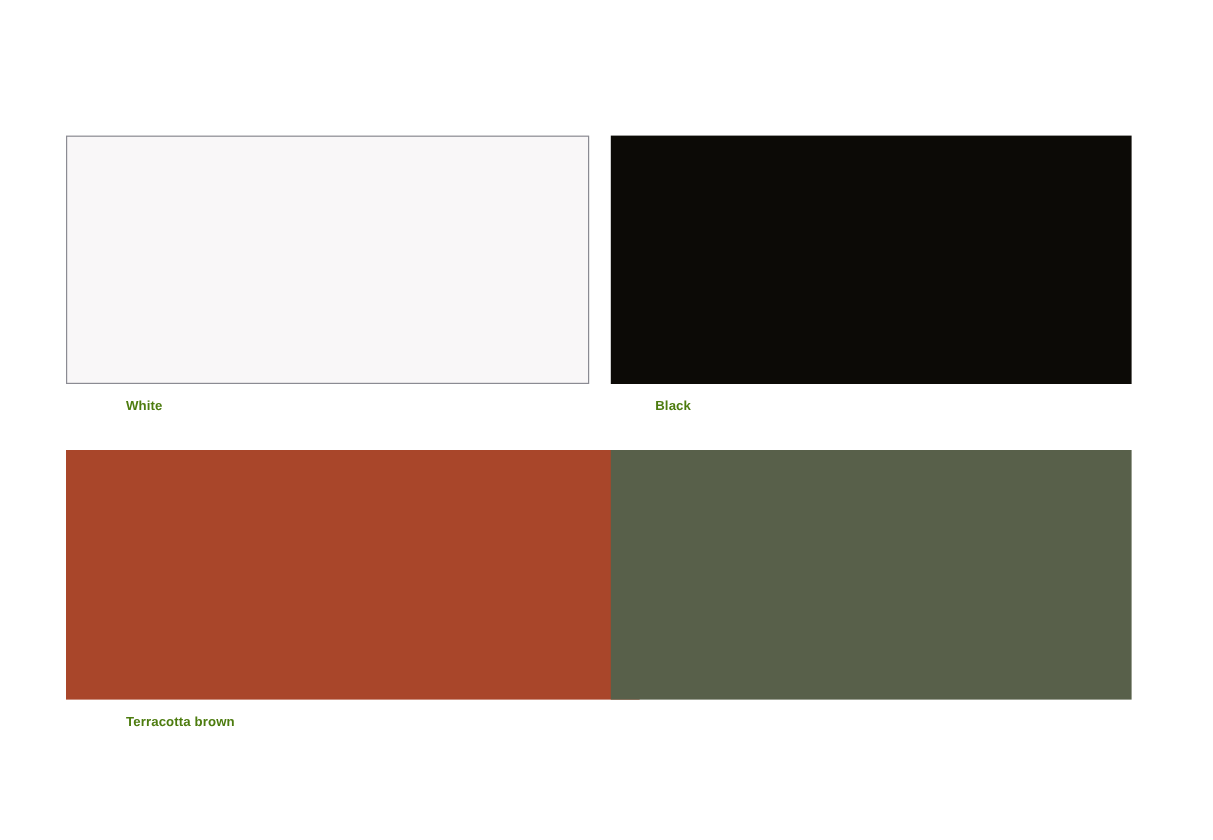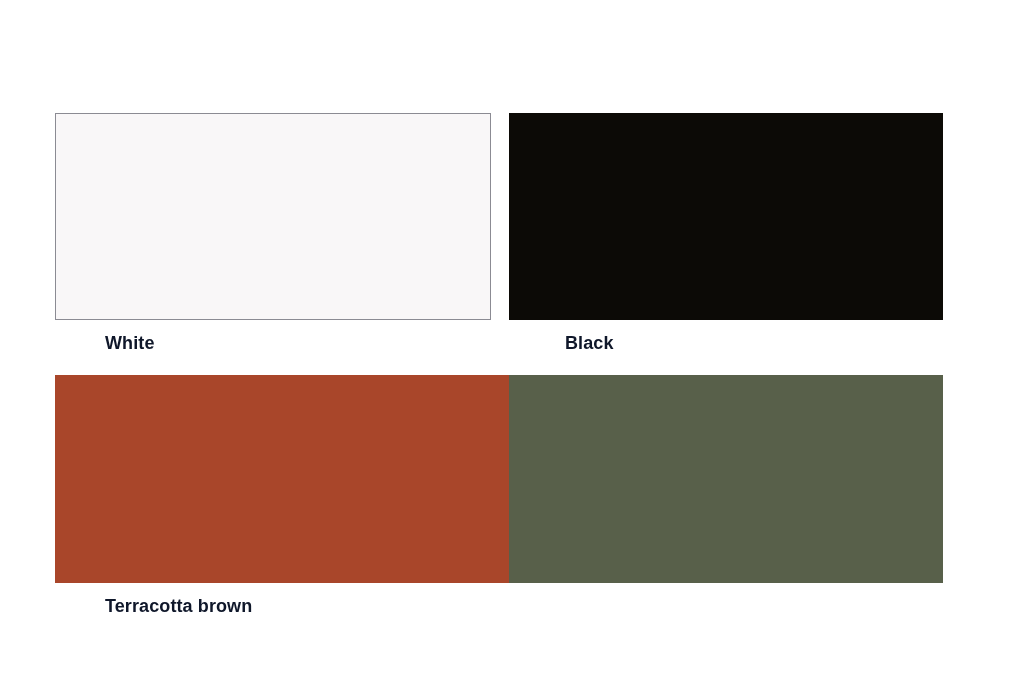--- a/index.html
+++ b/index.html
@@ -33,37 +33,37 @@
     width: 100%;
     box-sizing: border-box;
     display: block;
   }
 
   .swatch-chip.bordered {
     border: 1px solid #8b8b93;
   }
 
   .swatch-label {
-    font-size: 18px;
+    font-size: 11px;
     font-weight: bold;
-    color: #0f172a;
+    color: #4d7c0f;
     letter-spacing: 0.1px;
     line-height: 1;
     white-space: nowrap;
     display: block;
   }
 
   
   #cell-white   { left: 55px;  top: 113px; width: 436px; }
   #cell-white   .swatch-chip { height: 207px; }
   #cell-white   .swatch-label { margin-left: 50px; margin-top: 14px; }
 
   #cell-black   { left: 509px; top: 113px; width: 434px; }
   #cell-black   .swatch-chip { height: 207px; }
-  #cell-black   .swatch-label { margin-left: 56px; margin-top: 14px; }
+  #cell-black   .swatch-label { margin-left: 37px; margin-top: 14px; }
 
   #cell-terracotta { left: 55px;  top: 375px; width: 478px; }
   #cell-terracotta .swatch-chip { height: 208px; }
   #cell-terracotta .swatch-label { margin-left: 50px; margin-top: 14px; }
 
   #cell-olive   { left: 509px; top: 375px; width: 434px; }
   #cell-olive   .swatch-chip { height: 208px; }
   #cell-olive   .swatch-label { margin-left: 48px; margin-top: 14px; }
 </style>
 </head>

